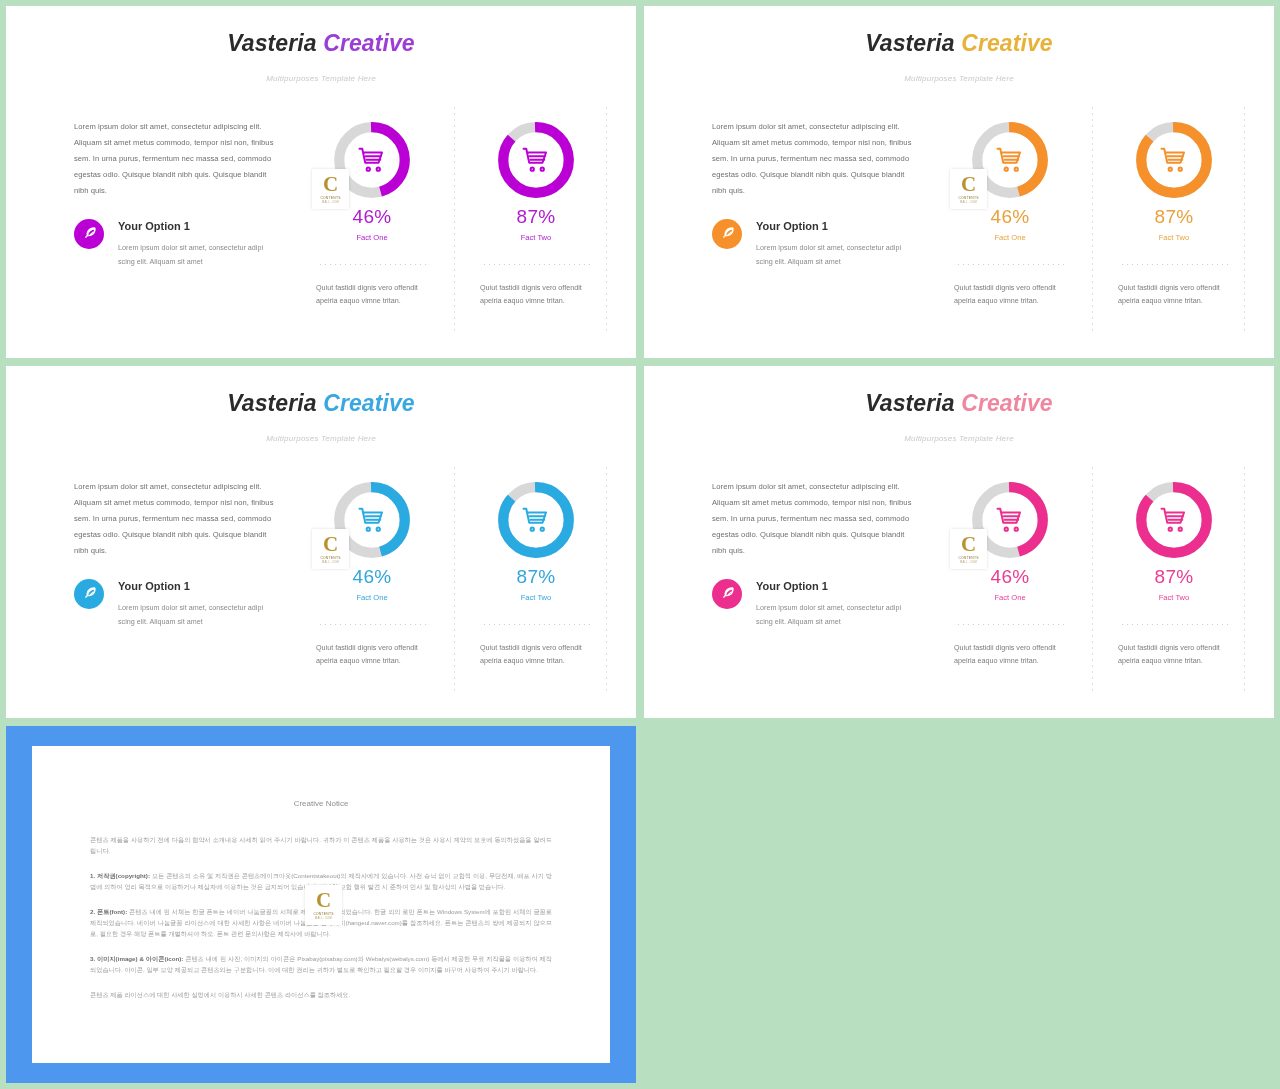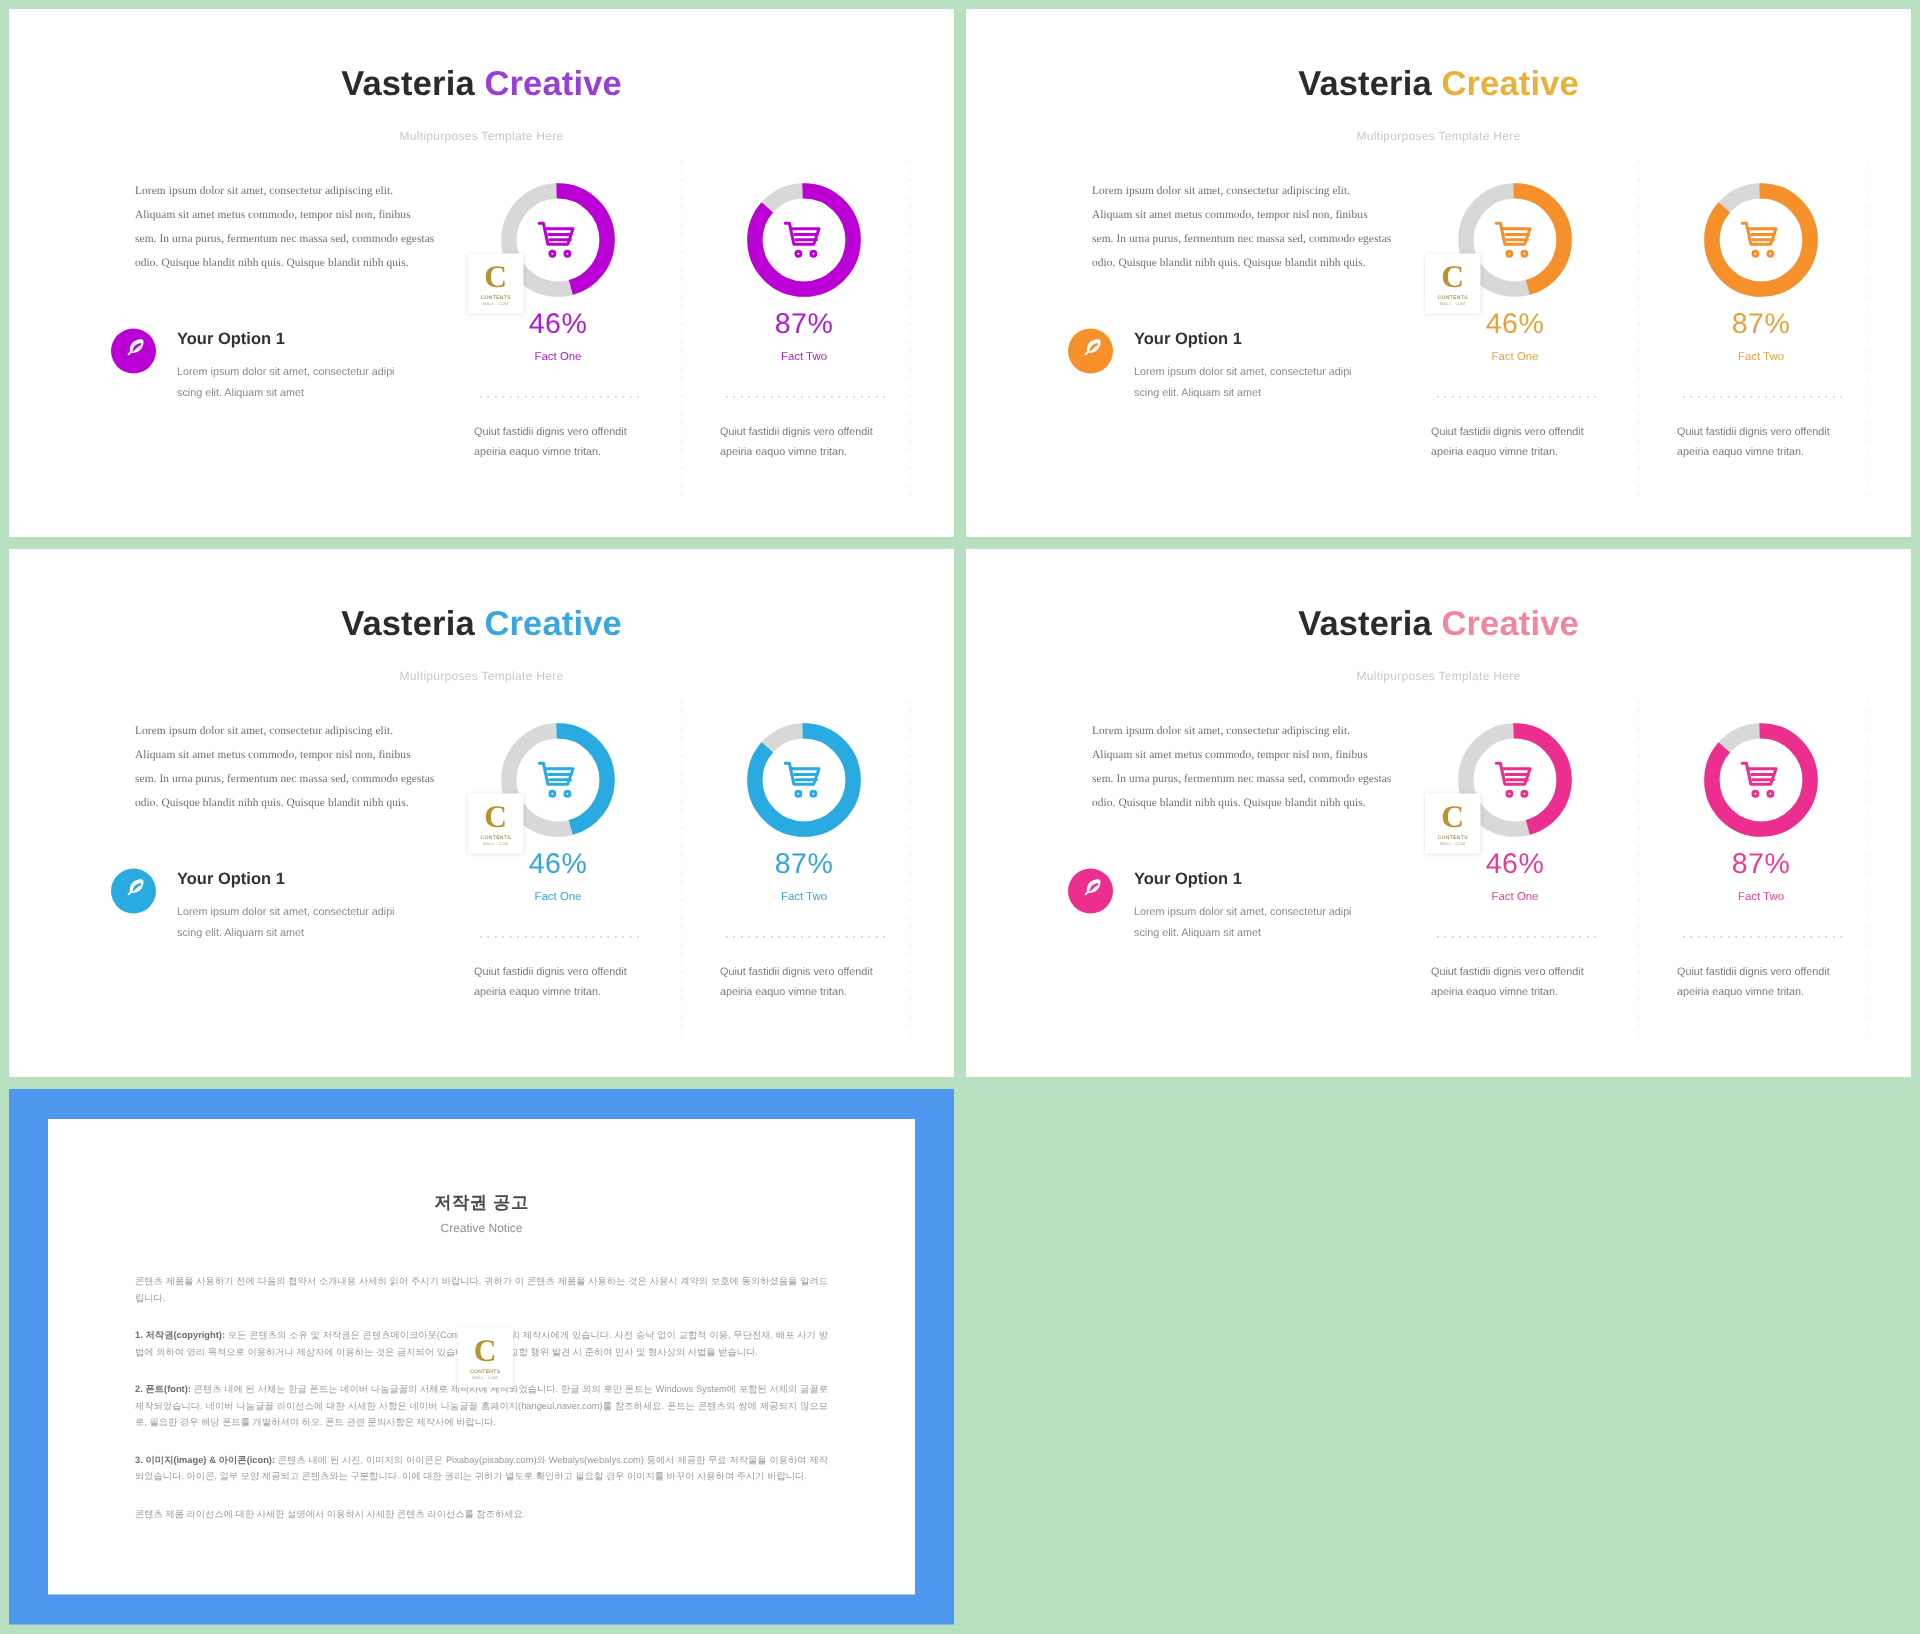--- a/index.html
+++ b/index.html
@@ -11,29 +11,29 @@
   }
   .sheet{position:absolute;top:0;left:0;width:1280px;height:1089px;}
 
   .slide{position:absolute;background:#ffffff;overflow:hidden;}
   .s1{left:6px;  top:6px;   width:630px;height:352px;}
   .s2{left:644px;top:6px;   width:630px;height:352px;}
   .s3{left:6px;  top:366px; width:630px;height:352px;}
   .s4{left:644px;top:366px; width:630px;height:352px;}
 
   
-  .hdr{text-align:center;padding-top:38px;}
+  .hdr{text-align:center;padding-top:26px;font-style:italic;}
   .hdr .ttl{font-size:23px;font-weight:700;letter-spacing:.1px;line-height:1;}
   .hdr .ttl .w1{color:#2b2b2b;}
   .hdr .sub{font-size:8px;color:#c9c9c9;margin-top:19px;letter-spacing:.2px;}
 
   
   .body{position:absolute;left:0;top:95px;width:100%;height:245px;}
 
-  .col-text{position:absolute;left:84px;top:18px;width:200px;font-family:Liberation Serif, serif;}
+  .col-text{position:absolute;left:68px;top:18px;width:200px;}
   .col-text p.lead{
     margin:0;font-size:7.6px;line-height:16px;color:#6f6f6f;letter-spacing:.05px;
   }
   .opt{position:absolute;left:68px;top:118px;width:205px;}
   .opt-circle{
     position:absolute;left:0;top:0;width:30px;height:30px;border-radius:50%;
     display:flex;align-items:center;justify-content:center;
   }
   .opt-circle svg{width:15px;height:15px;}
   .opt-title{margin-left:44px;font-size:11px;font-weight:700;color:#333;line-height:14px;}
@@ -426,21 +426,20 @@
     <div class="wm" style="position:absolute;left:306px;top:163px;">
       <div class="c">C</div>
       <div class="t1">CONTENTS</div>
       <div class="t2">MALL . COM</div>
     </div>
   </div>
 
   <div class="s5">
     <div class="paper">
       <div class="cp-head">
-        <div class="kr">저작권 공고</div>
         <div class="en">Creative Notice</div>
       </div>
       <div class="cp-body">
         <p>콘텐츠 제품을 사용하기 전에 다음의 협약서 소개내용 사세히 읽어 주시기 바랍니다. 귀하가 이 콘텐츠 제품을 사용하는 것은 사용시 계약의 보호에 동의하셨음을 알려드립니다.</p>
         <p>
           <b>1. 저작권(copyright):</b>
           <span>모든 콘텐츠의 소유 및 저작권은 콘텐츠메이크아웃(Contentstakeout)의 제작사에게 있습니다. 사전 승낙 없이 교합적 이용, 무단전재, 배포 사기 방법에 의하여 영리 목적으로 이용하거나 제삼자에 이용하는 것은 금지되어 있습니다. 이러한 교합 행위 발견 시 준하여 민사 및 형사상의 사법을 받습니다.</span>
         </p>
         <p>
           <b>2. 폰트(font):</b>

